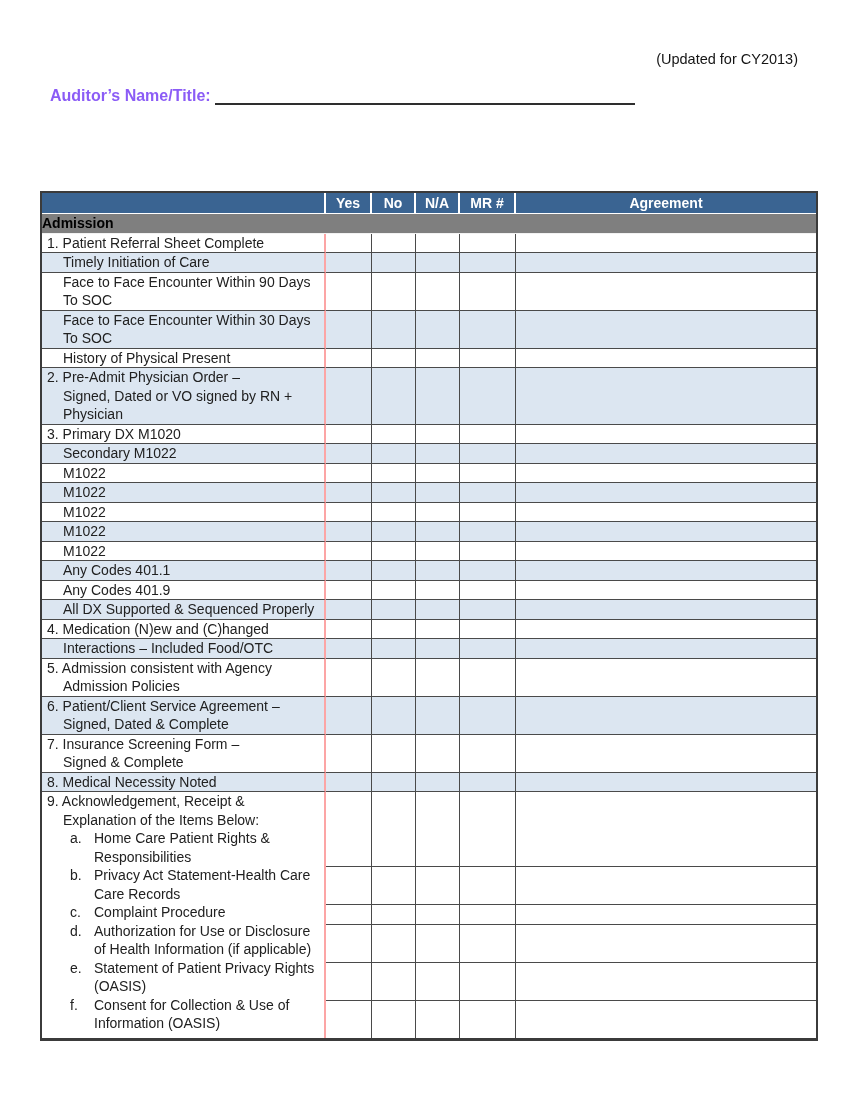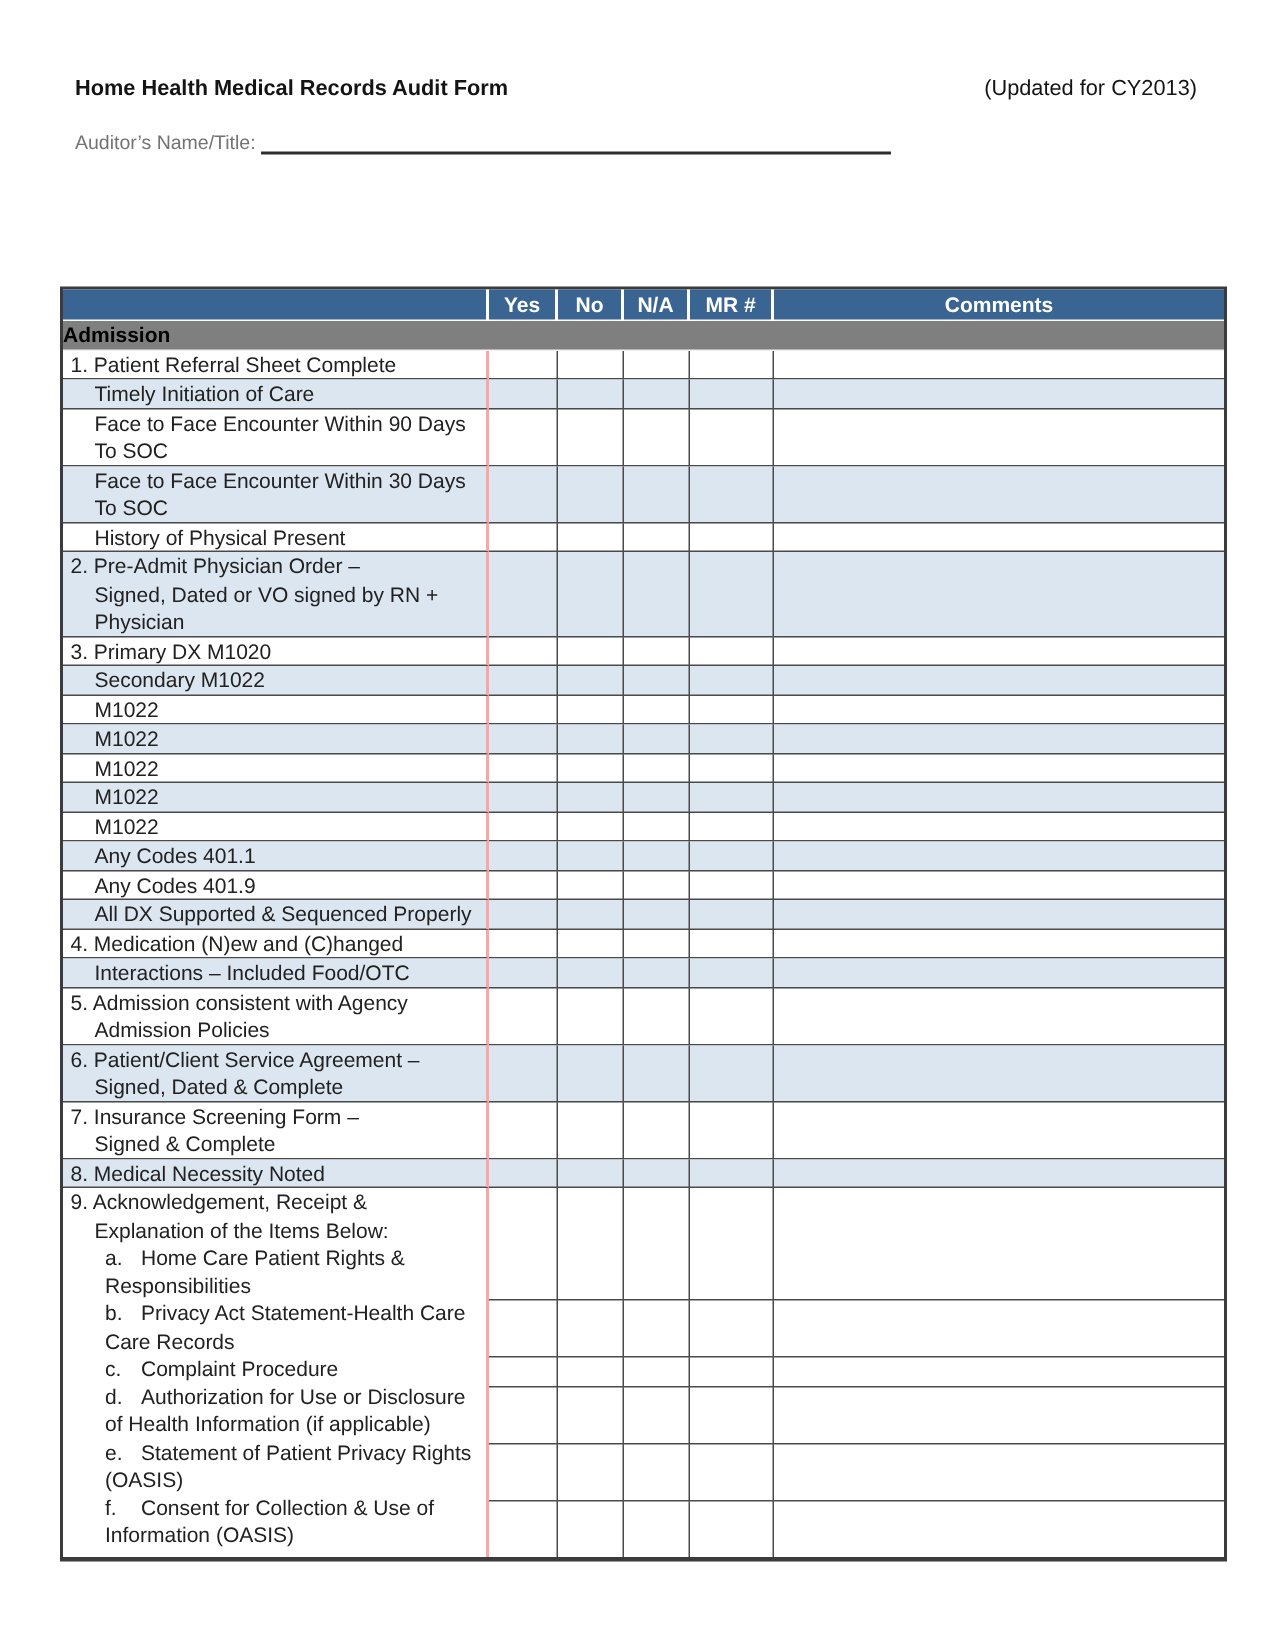--- a/index.html
+++ b/index.html
@@ -2,21 +2,21 @@
 <html><head>
 <meta charset="utf-8">
 <style>
   html,body{margin:0;padding:0;background:#ffffff;}
   body{font-family:"Liberation Sans",sans-serif;}
   .page{position:relative;width:850px;height:1100px;background:#ffffff;color:#1f1f1f;overflow:hidden;}
 
   
   .doc-title{position:absolute;left:50px;top:51px;font-size:14.5px;font-weight:bold;color:#141414;}
   .doc-updated{position:absolute;right:52px;top:51px;font-size:14.5px;font-weight:normal;color:#141414;}
-  .field{position:absolute;left:50px;font-size:13px;font-weight:normal;color:#737373;white-space:nowrap;}
+  .field{position:absolute;left:50px;font-size:16px;font-weight:bold;color:#8b5cf6;white-space:nowrap;}
   .field-auditor{top:87px;}
   .field-date{top:122px;}
   .blank-line{display:inline-block;height:14px;border-bottom:2px solid #2e2e2e;margin-left:4px;vertical-align:-4px;}
   .auditor-line{width:420px;}
   .date-line{width:205px;}
 
   
   .audit-table{position:absolute;left:40px;top:191px;width:778px;table-layout:fixed;
     border-collapse:separate;border-spacing:0;border:2px solid #3b3b3b;border-bottom-width:3px;
     font-size:14px;line-height:18.5px;color:#212121;}
@@ -30,28 +30,27 @@
   td.blank{border-right:1px solid #4a4a4a;border-bottom:1px solid #4a4a4a;}
   td.comments{border-right:0;}
   td.g9{border-bottom:0;}
   tbody tr:last-child td{border-bottom:0;}
   tr.shade td{background:#dce6f1;}
   .ln{white-space:nowrap;overflow:hidden;}
   .ind0{padding-left:5px;}
   .ind1{padding-left:21px;}
   .sub{display:flex;}
   .letter{flex:none;display:inline-block;padding-left:28px;width:24px;}
-  .cont{padding-left:28px;}
+  .cont{padding-left:52px;}
 </style>
 </head>
 <body>
 
 <div class="page">
 
-  <div class="doc-title">Home Health Medical Records Audit Form</div>
   <div class="doc-updated">(Updated for CY2013)</div>
 
   <div class="field field-auditor">
     <span>Auditor’s Name/Title:</span><span class="blank-line auditor-line"></span>
   </div>
 
 
   <table class="audit-table">
     <colgroup>
       <col style="width:284px">
@@ -61,21 +60,21 @@
         <col style="width:56px">
         <col style="width:300px">
     </colgroup>
     <thead>
       <tr>
         <th></th>
         <th>Yes</th>
         <th>No</th>
         <th>N/A</th>
         <th>MR #</th>
-        <th>Comments</th>
+        <th>Agreement</th>
       </tr>
     </thead>
     <tbody>
       <tr class="section-row">
         <td colspan="6">Admission</td>
       </tr>
     <tr>
           <td class="desc">
             <div class="ln ind0">1. Patient Referral Sheet Complete</div>
           </td>

